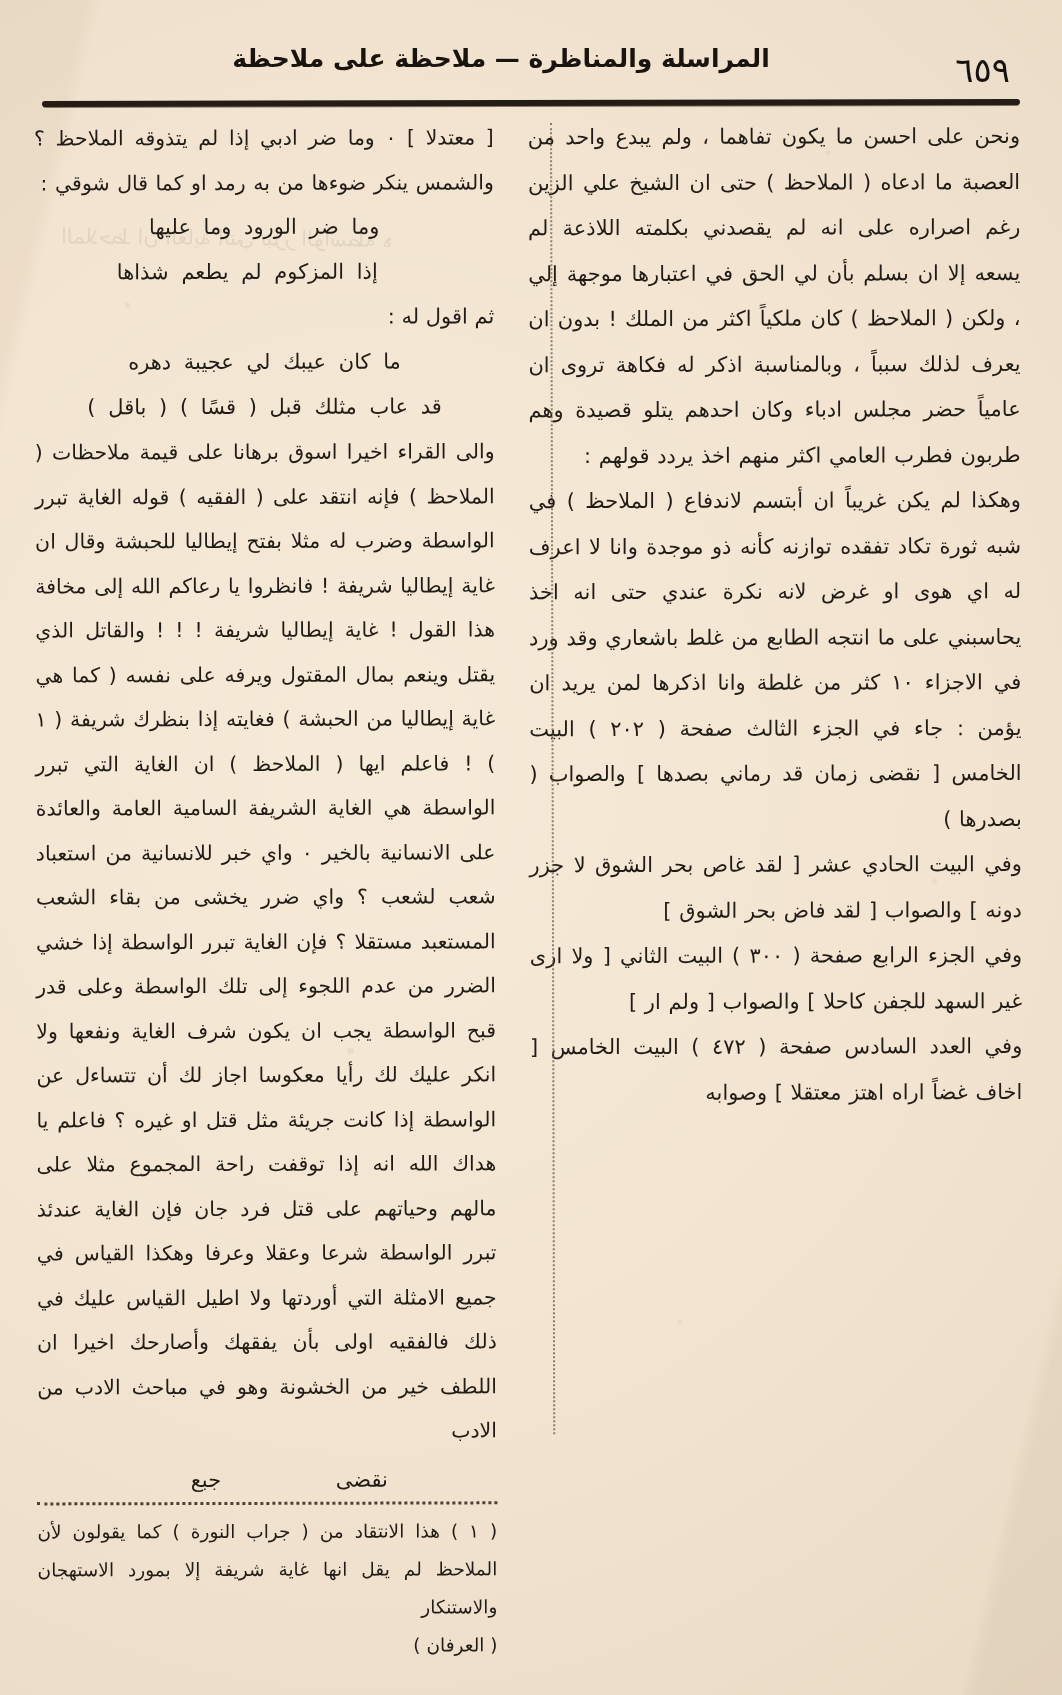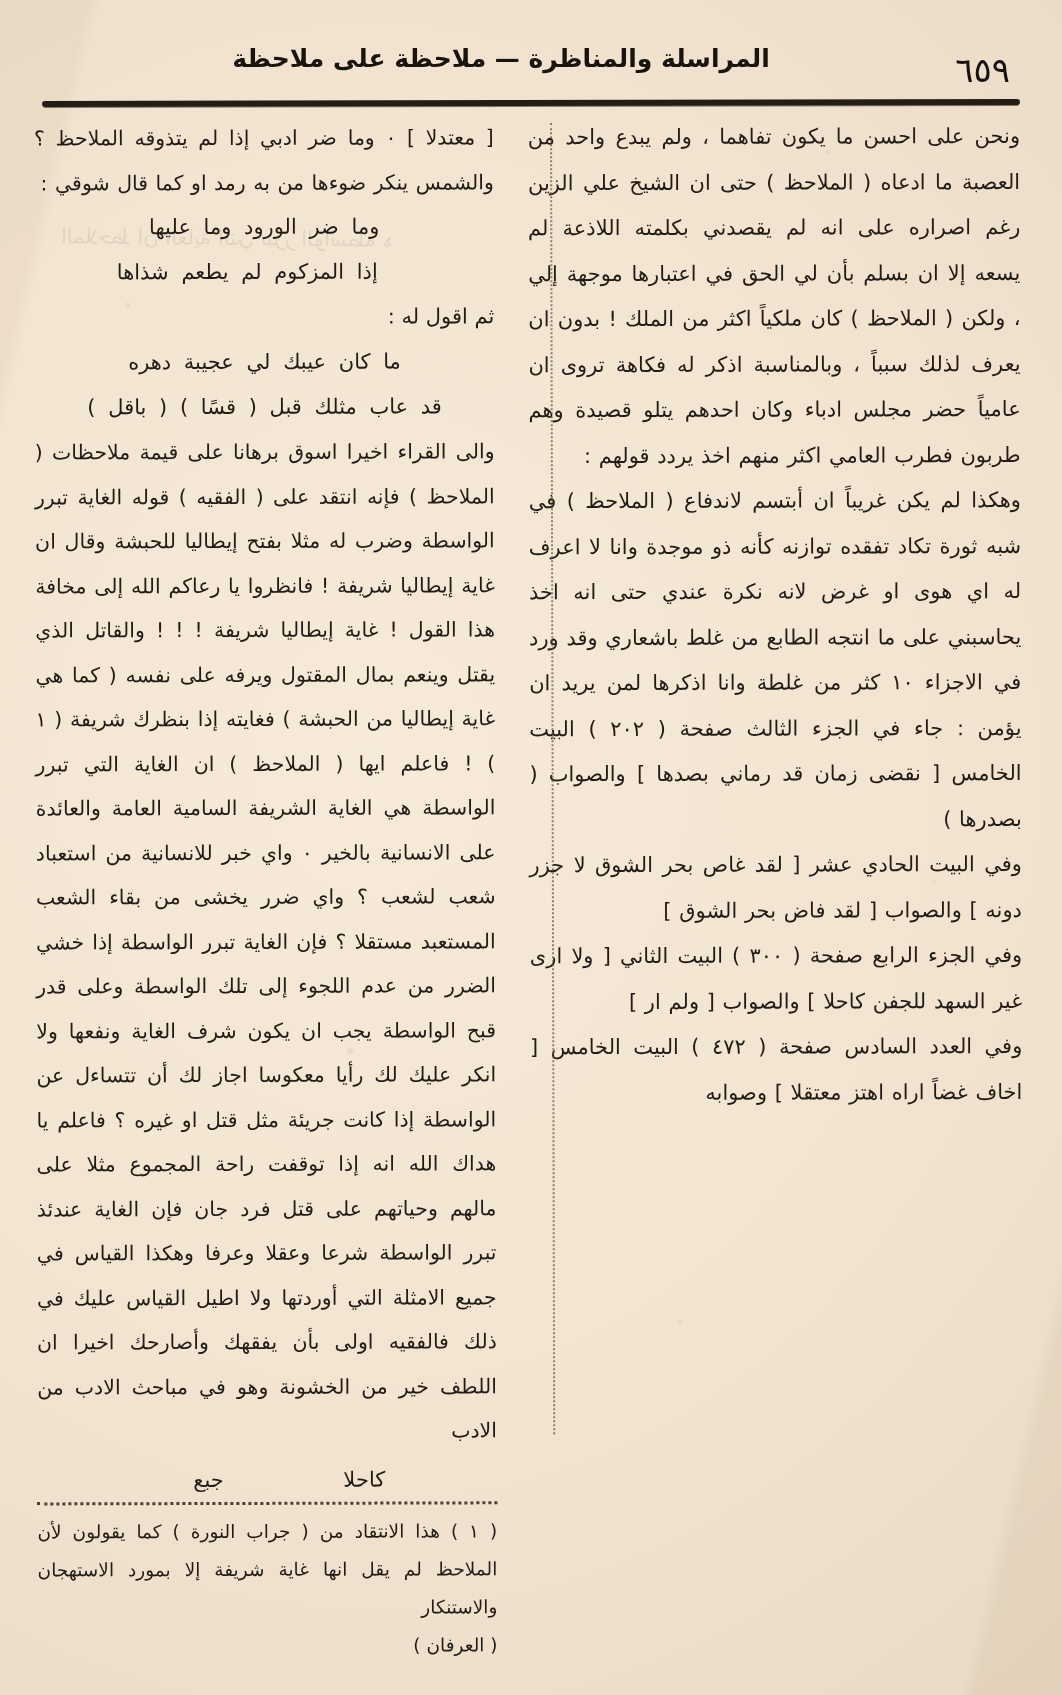--- a/index.html
+++ b/index.html
@@ -206,21 +206,21 @@
       <p class="lead-in">ثم اقول له :</p>
 
       <p class="verse-line">ما كان عيبك لي عجيبة دهره</p>
       <p class="verse-line">قد عاب مثلك قبل ( قسًا ) ( باقل )</p>
 
       <div class="body-text">
         <p class="para">والى القراء اخيرا اسوق برهانا على قيمة ملاحظات ( الملاحظ ) فإنه انتقد على ( الفقيه ) قوله الغاية تبرر الواسطة وضرب له مثلا بفتح إيطاليا للحبشة وقال ان غاية إيطاليا شريفة ! فانظروا يا رعاكم الله إلى مخافة هذا القول ! غاية إيطاليا شريفة ! ! ! والقاتل الذي يقتل وينعم بمال المقتول ويرفه على نفسه ( كما هي غاية إيطاليا من الحبشة ) فغايته إذا بنظرك شريفة ( ١ ) ! فاعلم ايها ( الملاحظ ) ان الغاية التي تبرر الواسطة هي الغاية الشريفة السامية العامة والعائدة على الانسانية بالخير ٠ واي خبر للانسانية من استعباد شعب لشعب ؟ واي ضرر يخشى من بقاء الشعب المستعبد مستقلا ؟ فإن الغاية تبرر الواسطة إذا خشي الضرر من عدم اللجوء إلى تلك الواسطة وعلى قدر قبح الواسطة يجب ان يكون شرف الغاية ونفعها ولا انكر عليك لك رأيا معكوسا اجاز لك أن تتساءل عن الواسطة إذا كانت جريئة مثل قتل او غيره ؟ فاعلم يا هداك الله انه إذا توقفت راحة المجموع مثلا على مالهم وحياتهم على قتل فرد جان فإن الغاية عندئذ تبرر الواسطة شرعا وعقلا وعرفا وهكذا القياس في جميع الامثلة التي أوردتها ولا اطيل القياس عليك في ذلك فالفقيه اولى بأن يفقهك وأصارحك اخيرا ان اللطف خير من الخشونة وهو في مباحث الادب من الادب</p>
       </div>
 
       <div class="sig-row">
-        <span>كاحلا</span>
+        <span>نقضى</span>
         <span>جبع</span>
       </div>
 
       <div class="rule-dotted"></div>
 
       <div class="footnote">
         <span>( ١ ) هذا الانتقاد من ( جراب النورة ) كما يقولون لأن الملاحظ لم يقل انها غاية شريفة إلا بمورد الاستهجان والاستنكار</span>
         <span class="tail">( العرفان )</span>
       </div>
     </div>

